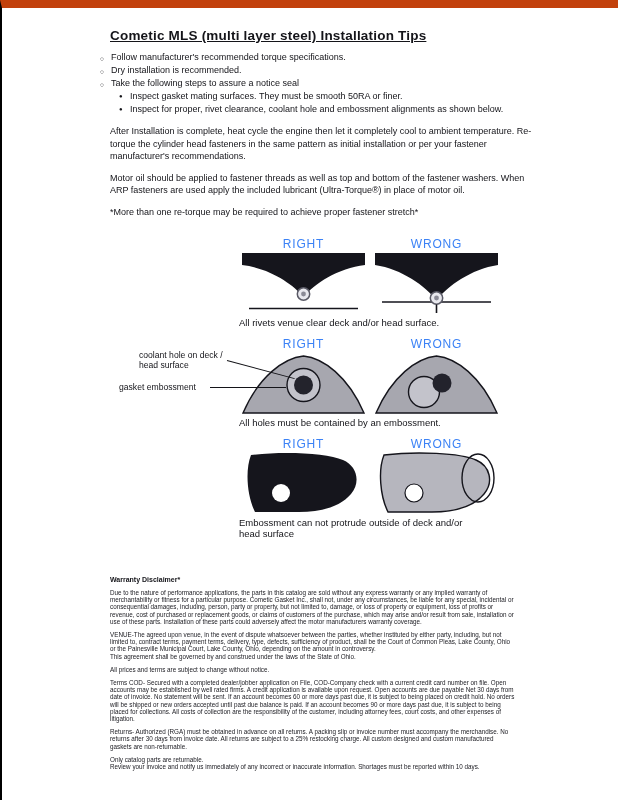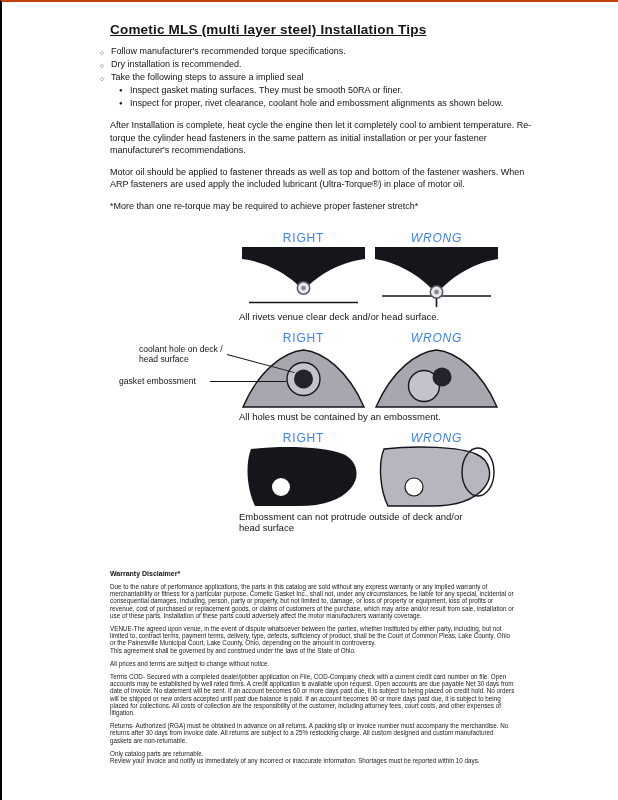--- a/index.html
+++ b/index.html
@@ -1,21 +1,21 @@
 <!DOCTYPE html>
 <html><head>
 <meta charset="utf-8">
 <style>
   * { margin:0; padding:0; box-sizing:border-box; }
   html,body { background:#ffffff; }
   body { width:618px; height:800px; }
   .page {
     position:relative; width:618px; height:800px; background:#fff;
     font-family:"Liberation Sans", sans-serif; color:#141419;
-    border-top:2px solid #c2410c; border-left:2px solid #000;
+    border-top:8px solid #c2410c; border-left:2px solid #000;
     overflow:hidden;
   }
   .title {
     position:absolute; top:20px; left:108px;
     font-size:13.5px; font-weight:bold; text-decoration:underline;
     letter-spacing:0.2px;
   }
   
   .tips { position:absolute; top:43px; left:98px; width:432px; }
   .tip { position:relative; padding-left:11px; font-size:9px; line-height:13px; }
@@ -24,21 +24,21 @@
   .m2::before { content:"●"; position:absolute; left:0; top:0; font-size:6px; line-height:13px; }
   
   .diesel { position:absolute; top:117px; left:108px; width:422px; }
   .diesel-head { font-size:11px; font-weight:bold; margin-bottom:7px; letter-spacing:0.2px; }
   .diesel p { font-size:9px; line-height:12.5px; margin-bottom:9px; }
   
   .diagrams { position:absolute; top:229px; left:237px; width:262px; }
   .dg { position:relative; margin-bottom:9px; }
   .dg-head { display:flex; height:15px; }
   .dg-head span { width:129px; text-align:center; font-size:12px; letter-spacing:0.8px; color:#3b82f6; }
-  .dg-head span:last-child { margin-left:4px;font-style:italic; }
+  .dg-head span:last-child { margin-left:4px; }
   .dg-panels { display:flex; }
   .dg-panels svg { width:129px; height:62px; display:block; }
   .dg-panels svg:last-child { margin-left:4px; }
   .dg-cap { margin-top:3px; font-size:9.5px; line-height:11px; }
   .cap-narrow { max-width:225px; }
   
   .co { position:absolute; font-size:8.6px; line-height:10px; color:#141419; }
   .co1 { left:-100px; top:13px; width:86px; }
   .co2 { left:-120px; top:45px; width:110px; }
   .co-line { position:absolute; height:1px; background:#141419; transform-origin:left center; }
@@ -55,21 +55,21 @@
 </head>
 <body>
 
 <div class="page">
 
   <h1 class="title">Cometic MLS (multi layer steel) Installation Tips</h1>
 
   <div class="tips">
     <div class="tip"><span class="m1"></span><span>Follow manufacturer's recommended torque specifications.</span></div>
     <div class="tip"><span class="m1"></span><span>Dry installation is recommended.</span></div>
-    <div class="tip"><span class="m1"></span><span>Take the following steps to assure a implied seal</span></div>
+    <div class="tip"><span class="m1"></span><span>Take the following steps to assure a notice seal</span></div>
     <div class="subtips">
       <div class="tip"><span class="m2"></span><span>Inspect gasket mating surfaces.  They must be smooth 50RA or finer.</span></div>
       <div class="tip"><span class="m2"></span><span>Inspect for proper, rivet clearance, coolant hole and embossment alignments as shown below.</span></div>
     </div>
   </div>
 
   <div class="diesel">
     <p>After Installation is complete, heat cycle the engine then let it completely cool to ambient temperature. Re-torque the cylinder head fasteners in the same pattern as initial installation or per your fastener manufacturer's recommendations.</p>
     <p>Motor oil should be applied to fastener threads as well as top and bottom of the fastener washers. When ARP fasteners are used apply the included lubricant (Ultra-Torque®) in place of motor oil.</p>
     <p>*More than one re-torque may be required to achieve proper fastener stretch*</p>

